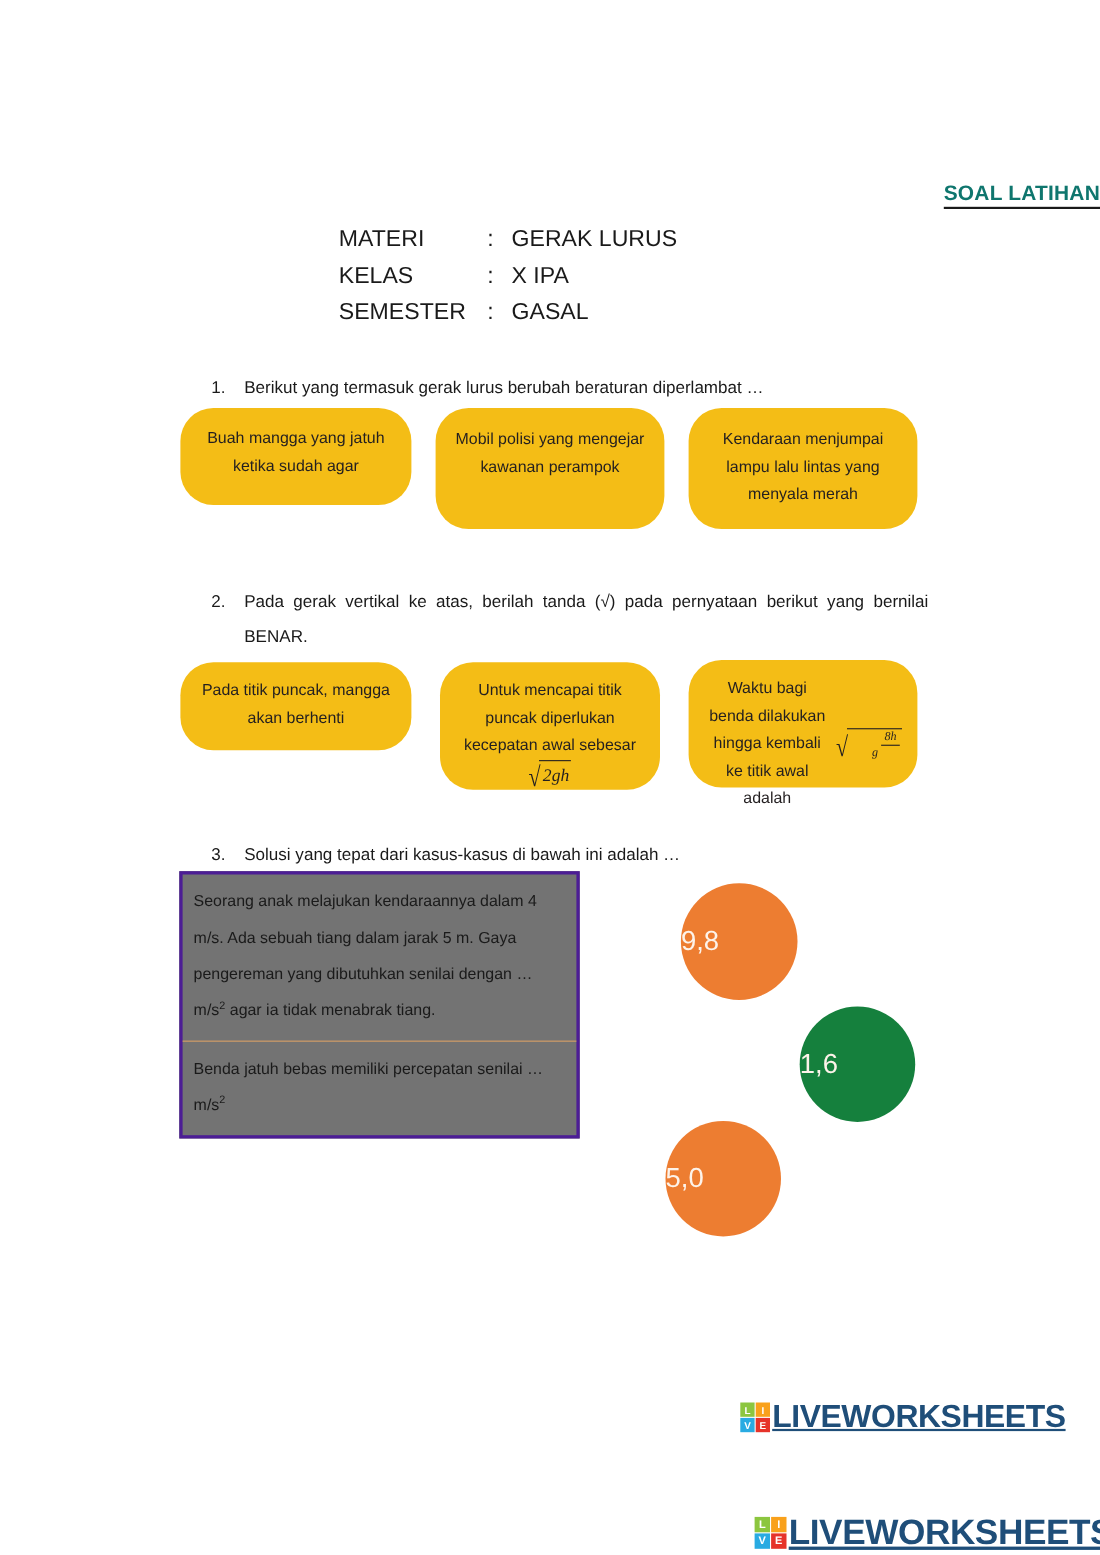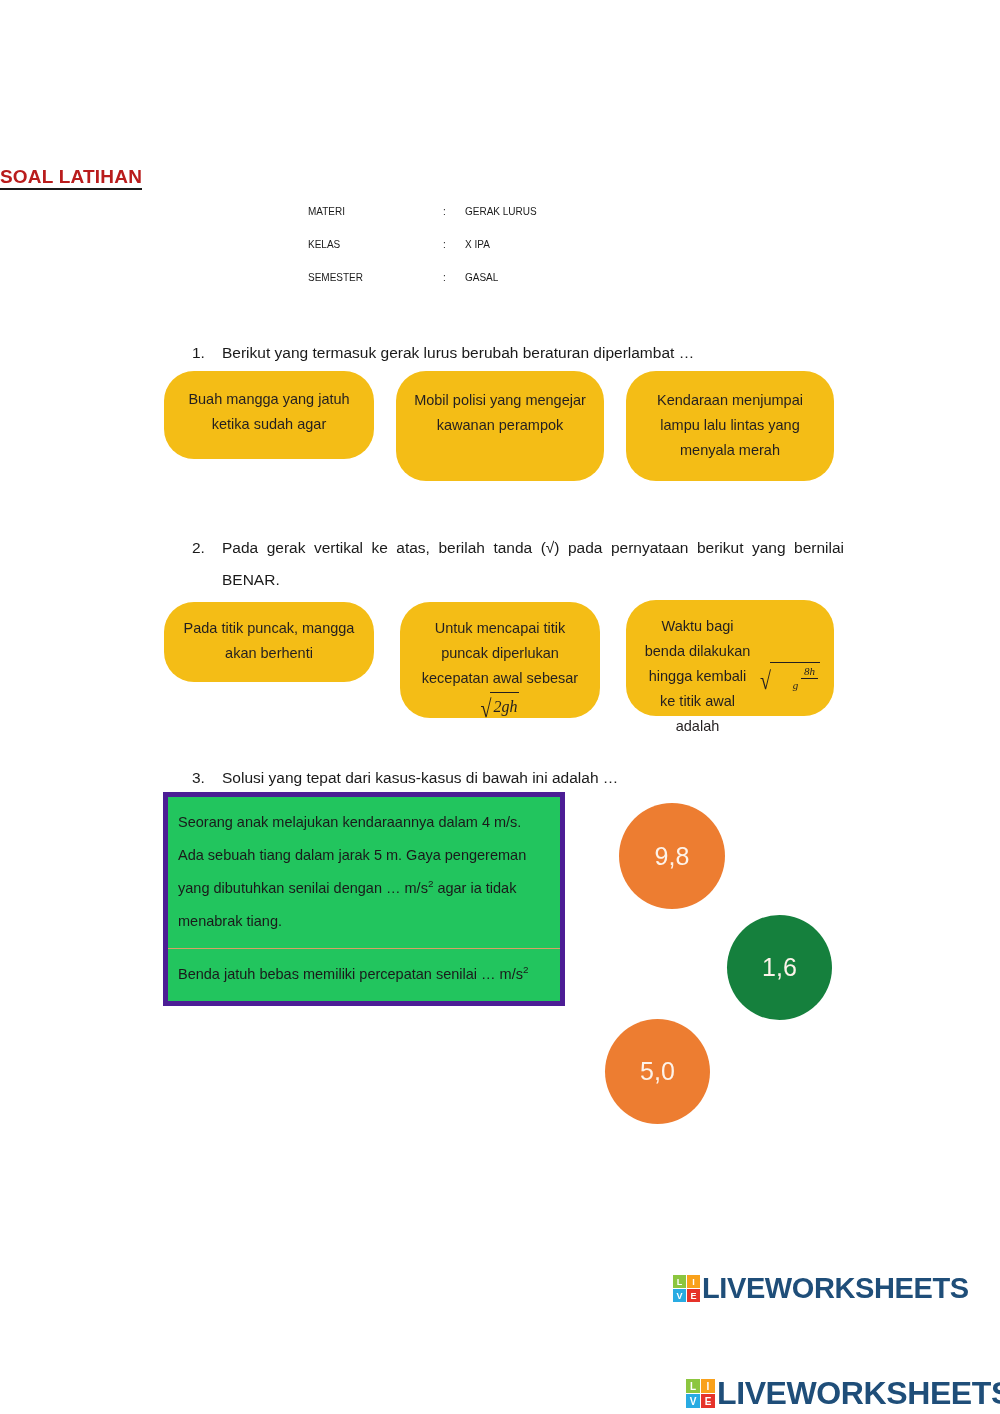--- a/index.html
+++ b/index.html
@@ -20,42 +20,42 @@
     position: absolute;
     inset: 0;
   }
 
   
   .doc-title {
     position: absolute;
     left: 0;
     top: 166px;
     width: 1000px;
-    text-align: left;
+    text-align: right;
     font-size: 19px;
     font-weight: bold;
     letter-spacing: 0.2px;
-    color: #b91c1c;
+    color: #0f766e;
   }
   .doc-title span {
     border-bottom: 2px solid #1a1a1a;
     padding-bottom: 1px;
   }
 
   .meta {
     position: absolute;
     left: 308px;
     top: 206px;
     width: 420px;
   }
   .meta-row {
     display: flex;
     align-items: baseline;
     height: 33px;
-    font-size: 10px;
+    font-size: 21px;
     color: #1a1a1a;
   }
   .meta-label { width: 135px; }
   .meta-colon { width: 22px; }
   .meta-value { }
 
   
   .q {
     position: absolute;
     font-size: 15.5px;
@@ -140,45 +140,45 @@
     display: inline-flex;
     align-items: center;
     gap: 5px;
   }
 
   
   .case-table {
     position: absolute;
     left: 163px;
     top: 792px;
-    width: 402px;
-    border: 5px solid #4c1d95;
+    width: 364px;
+    border: 3px solid #4c1d95;
     border-collapse: collapse;
     box-sizing: border-box;
-    background: #22c55e;
+    background: #737373;
   }
   .case-row {
     border-bottom: 1px solid #D9A066;
     padding: 9px 10px 10px 10px;
     font-size: 14.5px;
     line-height: 33px;
     color: #1a1a1a;
   }
   .case-row:last-child { border-bottom: none; }
 
   sup { font-size: 0.68em; vertical-align: super; line-height: 0; }
 
   
   .circle {
     position: absolute;
     background: #ED7D31;
     border-radius: 50%;
     display: flex;
     align-items: center;
-    justify-content: center;
+    justify-content: flex-start;
     color: #FDF3EA;
     font-size: 25px;
   }
   .circ-a { left: 619px; top: 803px; width: 106px; height: 106px; }
   .circ-b { left: 727px; top: 915px; width: 105px; height: 105px; }
   .circ-c { left: 605px; top: 1019px; width: 105px; height: 105px; }
 
   
   .lw-logo {
     position: absolute;
@@ -197,20 +197,21 @@
     justify-content: center;
     color: #ffffff;
     font-weight: bold;
     font-family: "Liberation Sans", sans-serif;
   }
   .lw-word {
     font-weight: bold;
     color: #1F4E79;
     letter-spacing: -0.4px;
     font-family: "Liberation Sans", sans-serif;
+    text-decoration: underline;
   }
 
   .lw-top { left: 673px; top: 1272px; }
   .lw-top .lw-tile { width: 13px; height: 13px; font-size: 9px; }
   .lw-top .lw-word { font-size: 29px; margin-left: 2px; }
 
   .lw-bottom { left: 686px; top: 1375px; }
   .lw-bottom .lw-tile { width: 14px; height: 14px; font-size: 10px; }
   .lw-bottom .lw-word { font-size: 32px; margin-left: 2px; }
 </style>

